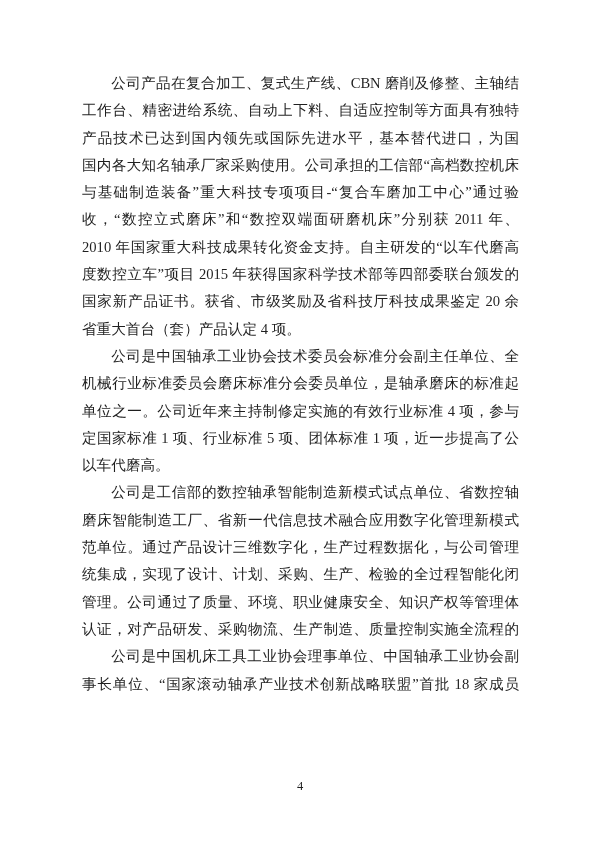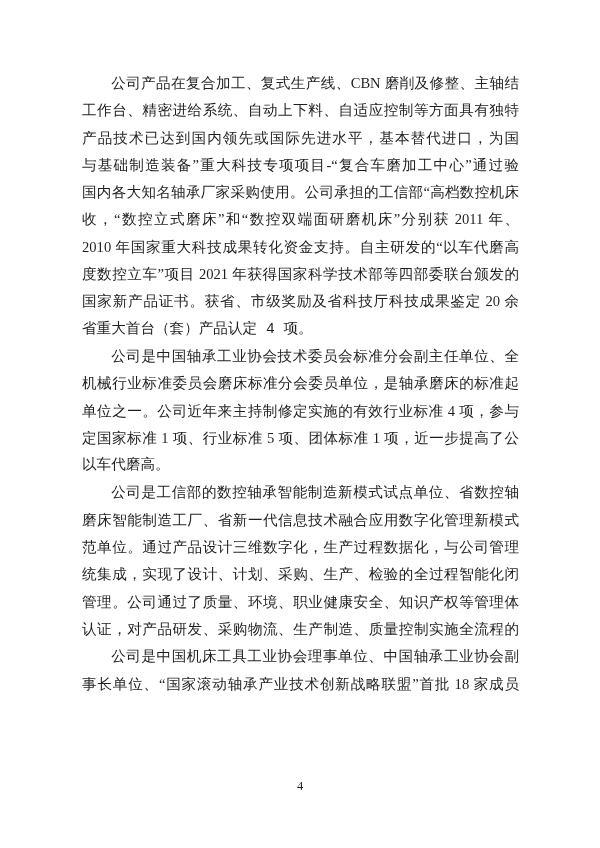--- a/index.html
+++ b/index.html
@@ -34,21 +34,20 @@
     text-align: justify;
     text-align-last: justify;
     -moz-text-align-last: justify;
   }
   .line.p-first {
     text-indent: 2em;
   }
   .line.p-last {
     text-align: left;
     text-align-last: left;
-    font-family: Liberation Mono, monospace;
     -moz-text-align-last: left;
   }
   .page-number {
     position: absolute;
     left: 0;
     right: 0;
     top: 779px;
     text-align: center;
     font-size: 12.5px;
     color: #1f1f1f;
@@ -57,25 +56,25 @@
 </head>
 <body>
 
 <div class="page">
   <div class="text-block">
 
     <div class="para">
       <div class="line p-first">公司产品在复合加工、复式生产线、CBN 磨削及修整、主轴结构、</div>
       <div class="line">工作台、精密进给系统、自动上下料、自适应控制等方面具有独特核</div>
       <div class="line">产品技术已达到国内领先或国际先进水平，基本替代进口，为国外、</div>
+      <div class="line">国内各大知名轴承厂家采购使用。公司承担的工信部“高档数控机床</div>
       <div class="line">与基础制造装备”重大科技专项项目-“复合车磨加工中心”通过验</div>
-      <div class="line">国内各大知名轴承厂家采购使用。公司承担的工信部“高档数控机床</div>
       <div class="line">收，“数控立式磨床”和“数控双端面研磨机床”分别获 2011 年、</div>
       <div class="line">2010 年国家重大科技成果转化资金支持。自主研发的“以车代磨高</div>
-      <div class="line">度数控立车”项目 2021 年获得国家科学技术部等四部委联台颁发的</div>
+      <div class="line">度数控立车”项目 2015 年获得国家科学技术部等四部委联台颁发的</div>
       <div class="line">国家新产品证书。获省、市级奖励及省科技厅科技成果鉴定 20 余项，</div>
       <div class="line p-last">省重大首台（套）产品认定 4 项。</div>
     </div>
 
     <div class="para">
       <div class="line p-first">公司是中国轴承工业协会技术委员会标准分会副主任单位、全国</div>
       <div class="line">机械行业标准委员会磨床标准分会委员单位，是轴承磨床的标准起草</div>
       <div class="line">单位之一。公司近年来主持制修定实施的有效行业标准 4 项，参与制</div>
       <div class="line">定国家标准 1 项、行业标准 5 项、团体标准 1 项，近一步提高了公司</div>
       <div class="line p-last">以车代磨高。</div>

